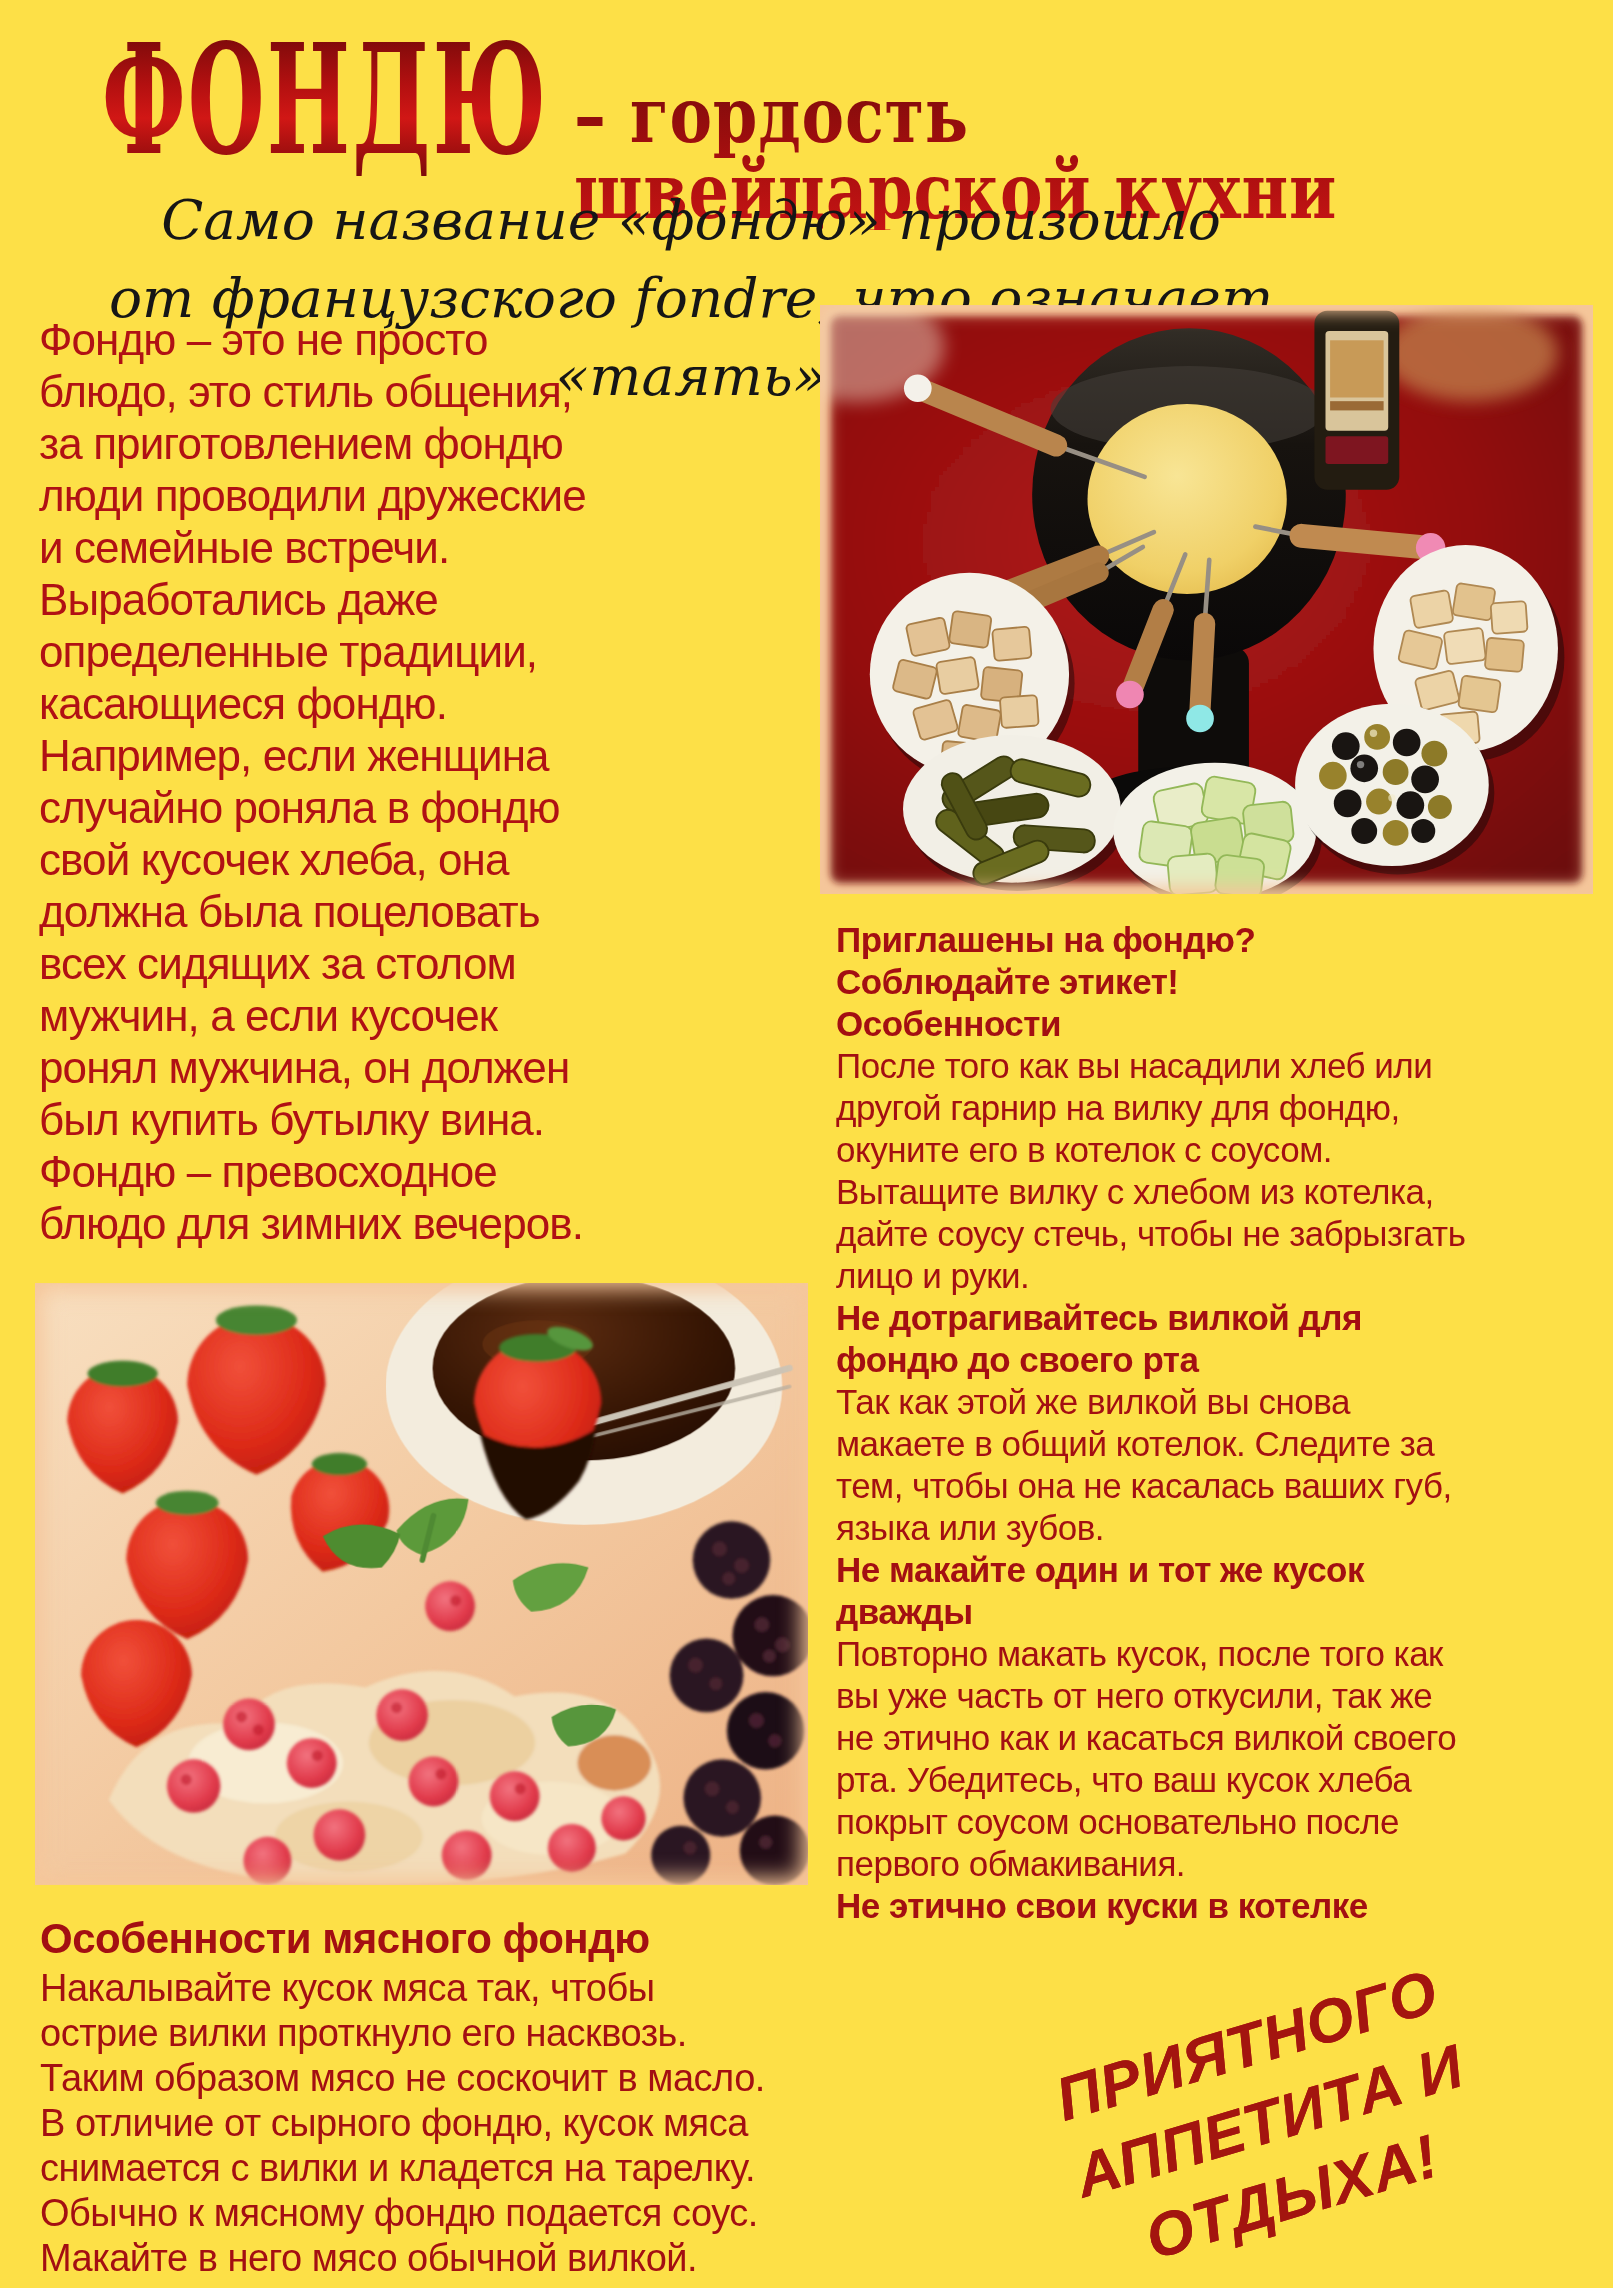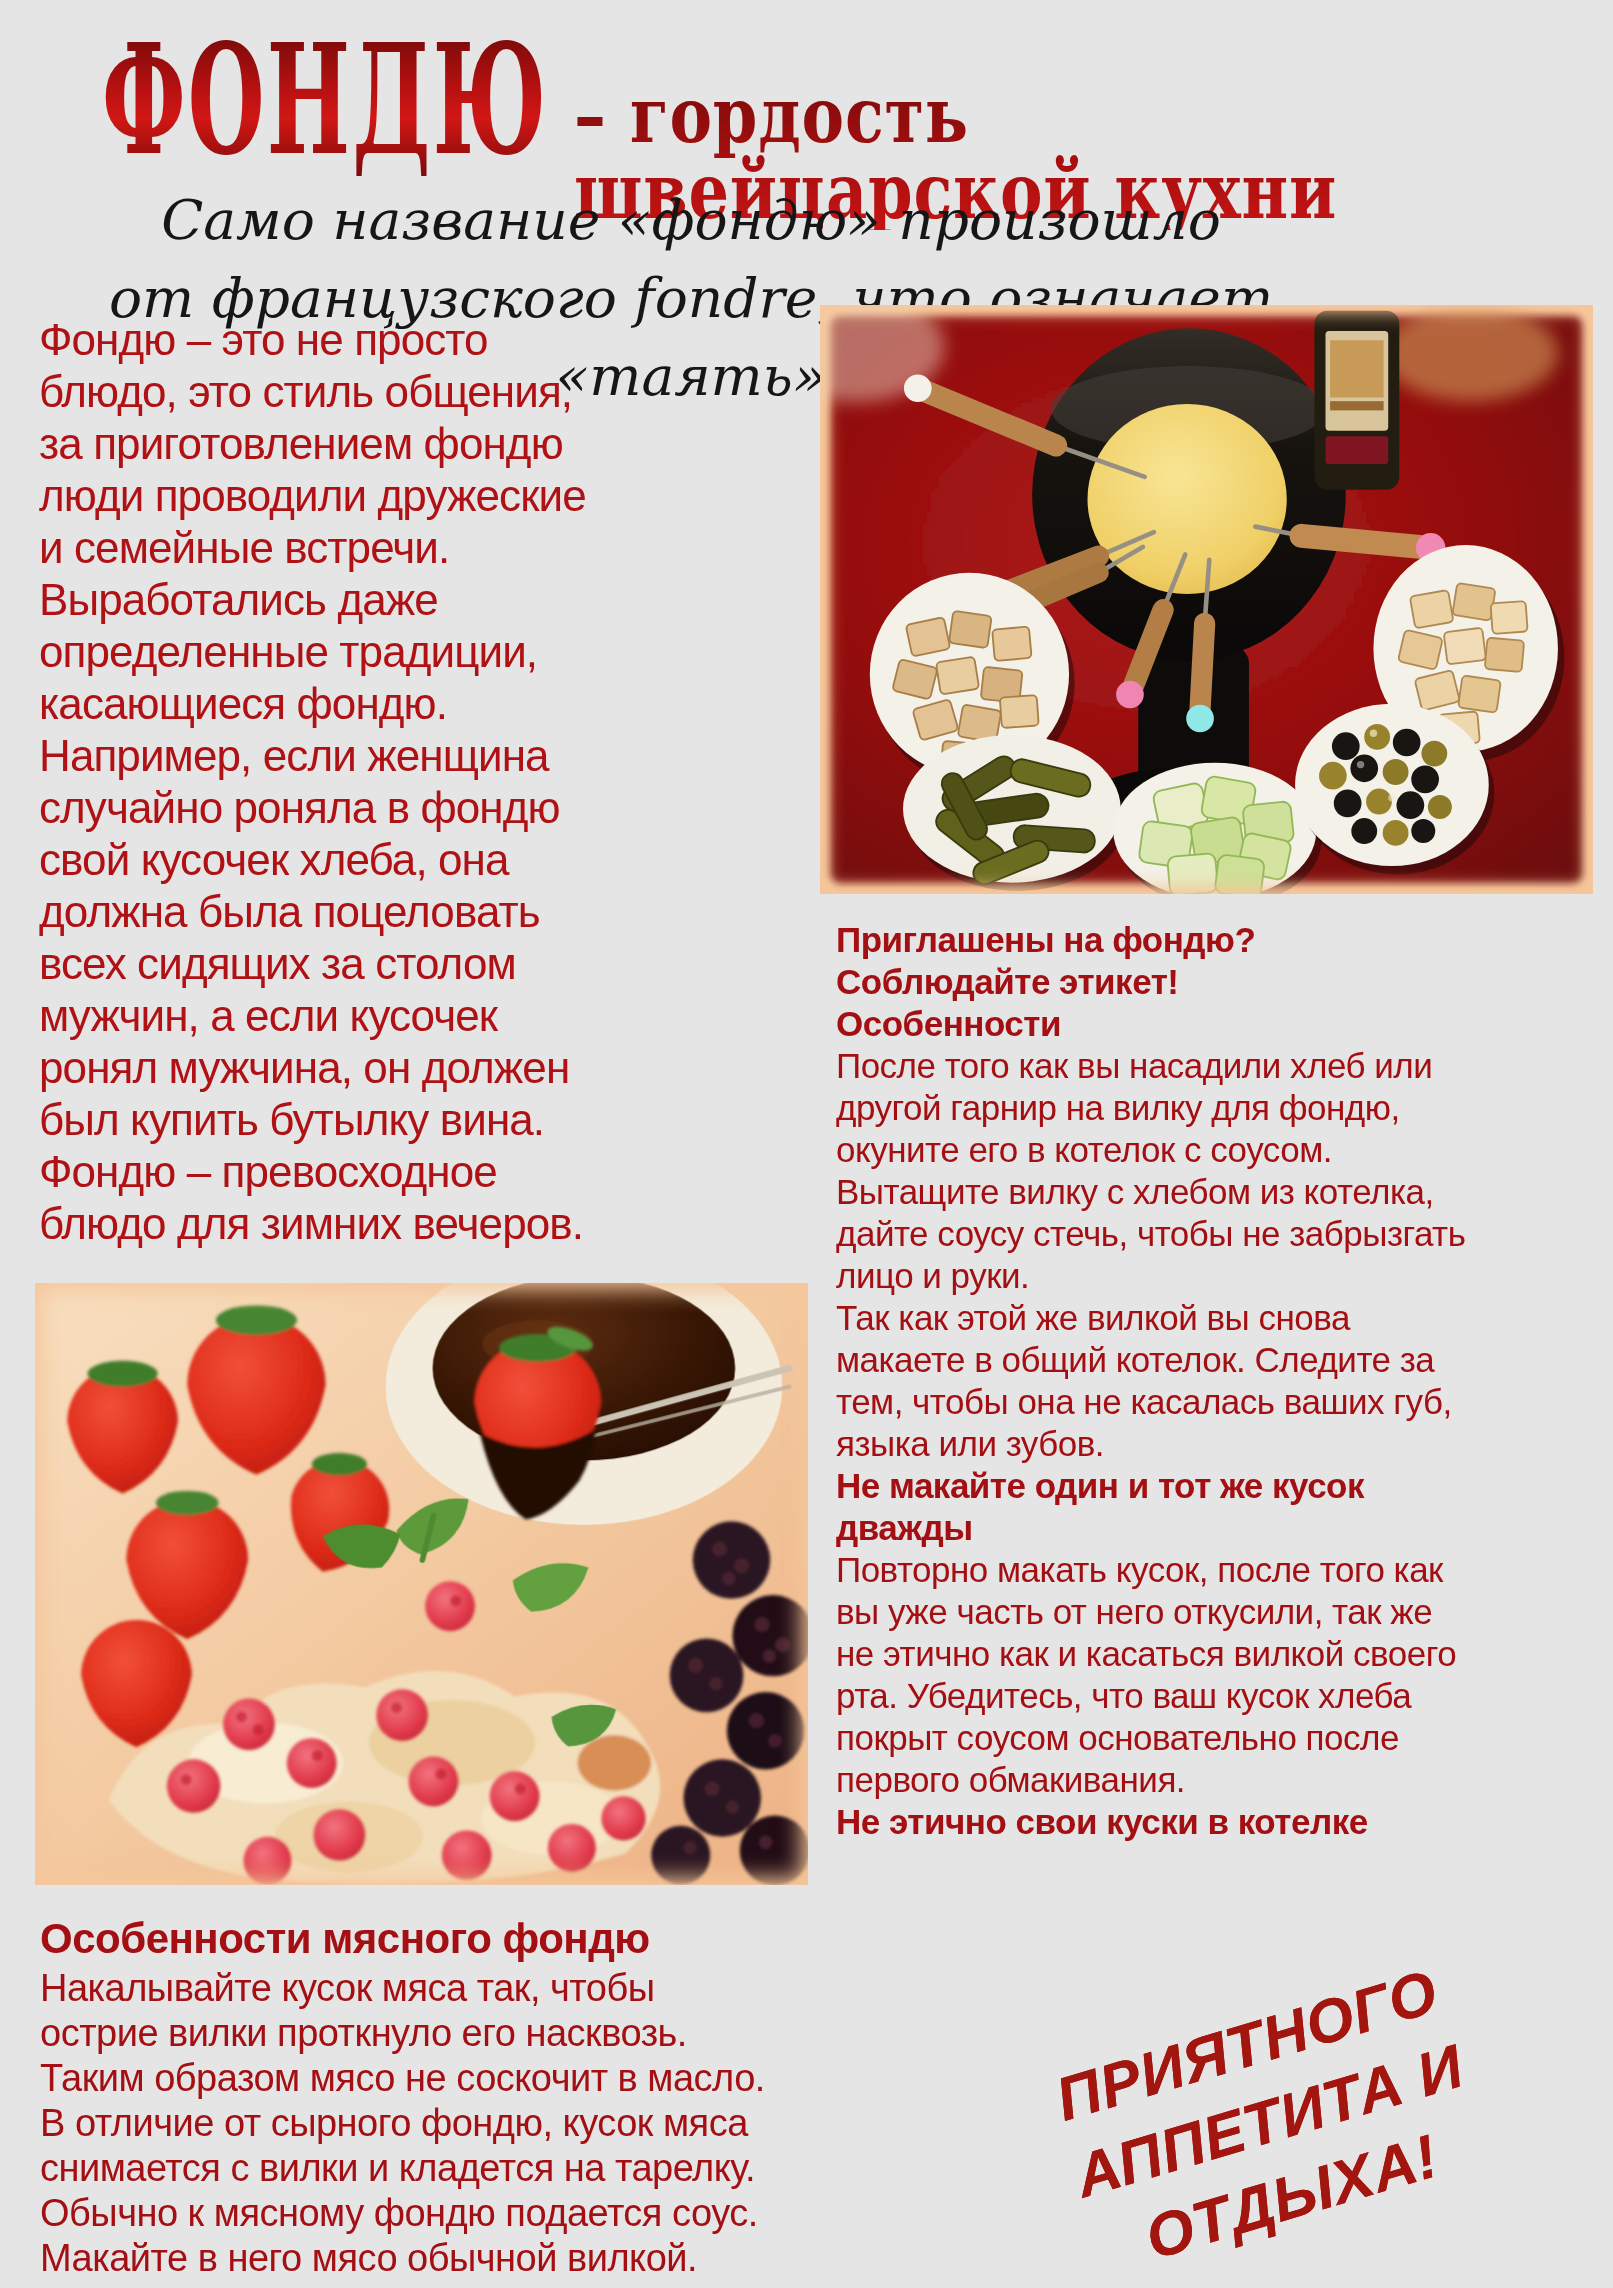--- a/index.html
+++ b/index.html
@@ -1,18 +1,18 @@
 <!DOCTYPE html>
 <html style="font-size:14.8px"><head>
 <meta charset="utf-8">
 <style>
   html,body { margin:0; padding:0; }
   .page {
     position:relative; width:1613px; height:2289px;
-    background:#e5e5e5; overflow:hidden;
+    background:#fde047; overflow:hidden;
     font-family:"Liberation Sans", sans-serif;
   }
   .pre { white-space:pre-line; }
 
   
   .title-word {
     position:absolute; left:102px; top:24px;
     font-family:"DejaVu Serif", serif; font-weight:bold;
     font-size:152px; line-height:1; letter-spacing:3.7px;
     transform:scaleX(0.58); transform-origin:0 0;
@@ -281,20 +281,22 @@
   <div class="etiquette">
     <div class="etq bold pre">Приглашены на фондю?
 Соблюдайте этикет!</div>
     <div class="etq bold pre">Особенности</div>
     <div class="etq pre">После того как вы насадили хлеб или
 другой гарнир на вилку для фондю,
 окуните его в котелок с соусом.
 Вытащите вилку с хлебом из котелка,
 дайте соусу стечь, чтобы не забрызгать
 лицо и руки.</div>
+    <div class="etq bold pre">Не дотрагивайтесь вилкой для
+фондю до своего рта</div>
     <div class="etq pre">Так как этой же вилкой вы снова
 макаете в общий котелок. Следите за
 тем, чтобы она не касалась ваших губ,
 языка или зубов.</div>
     <div class="etq bold pre">Не макайте один и тот же кусок
 дважды</div>
     <div class="etq pre">Повторно макать кусок, после того как
 вы уже часть от него откусили, так же
 не этично как и касаться вилкой своего
 рта. Убедитесь, что ваш кусок хлеба

